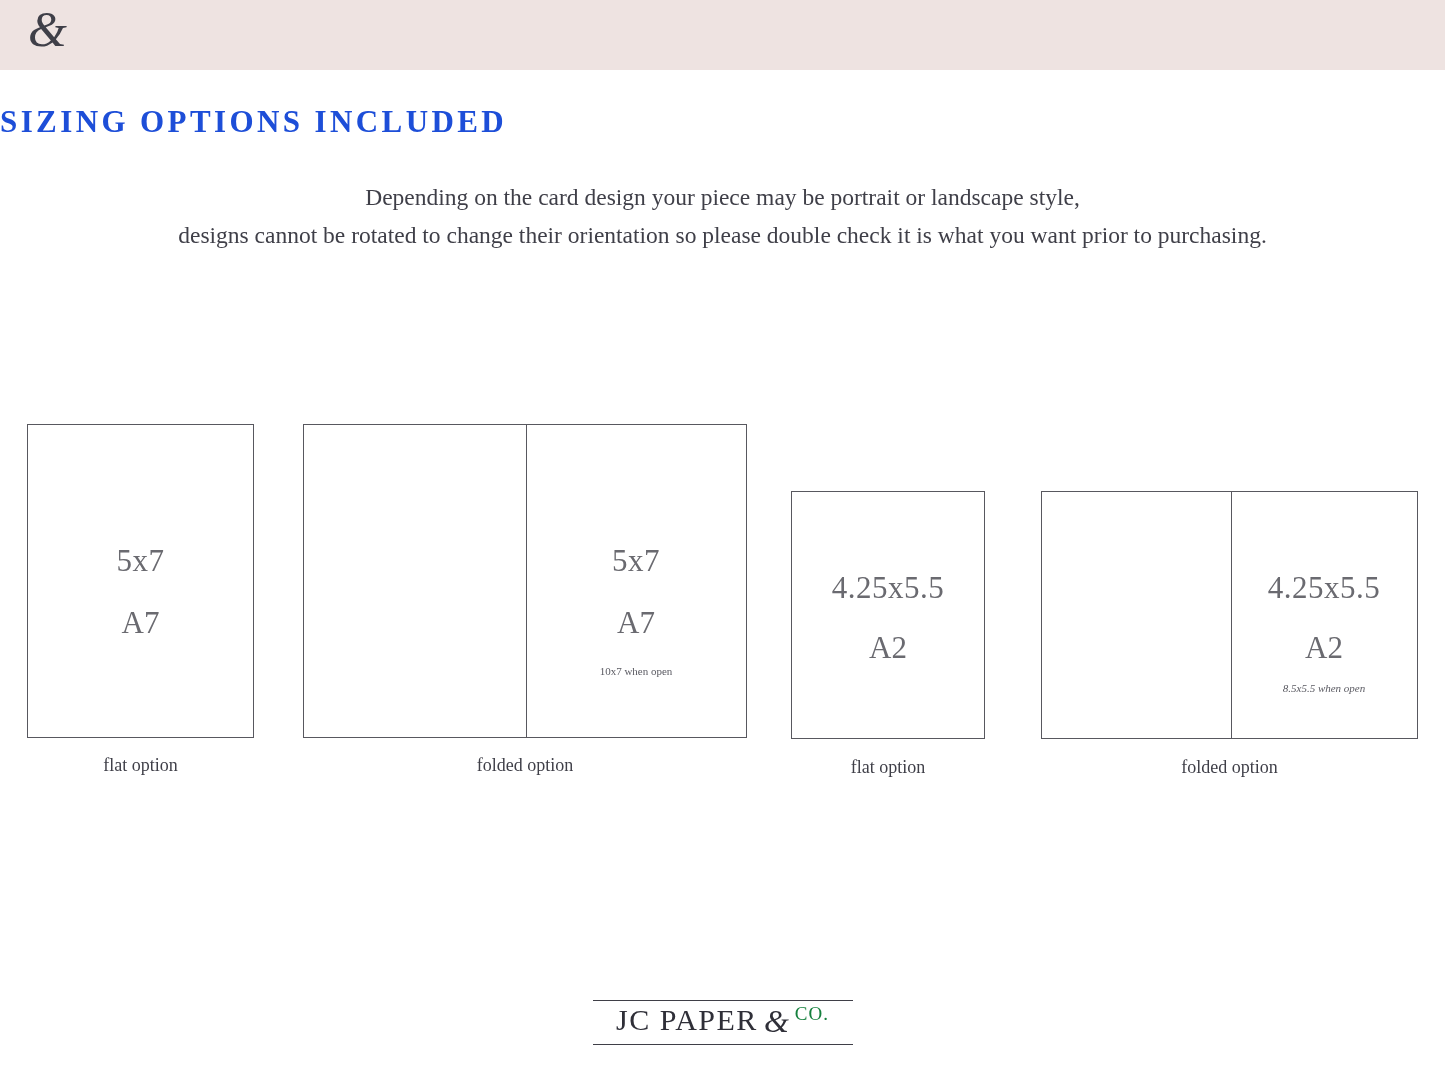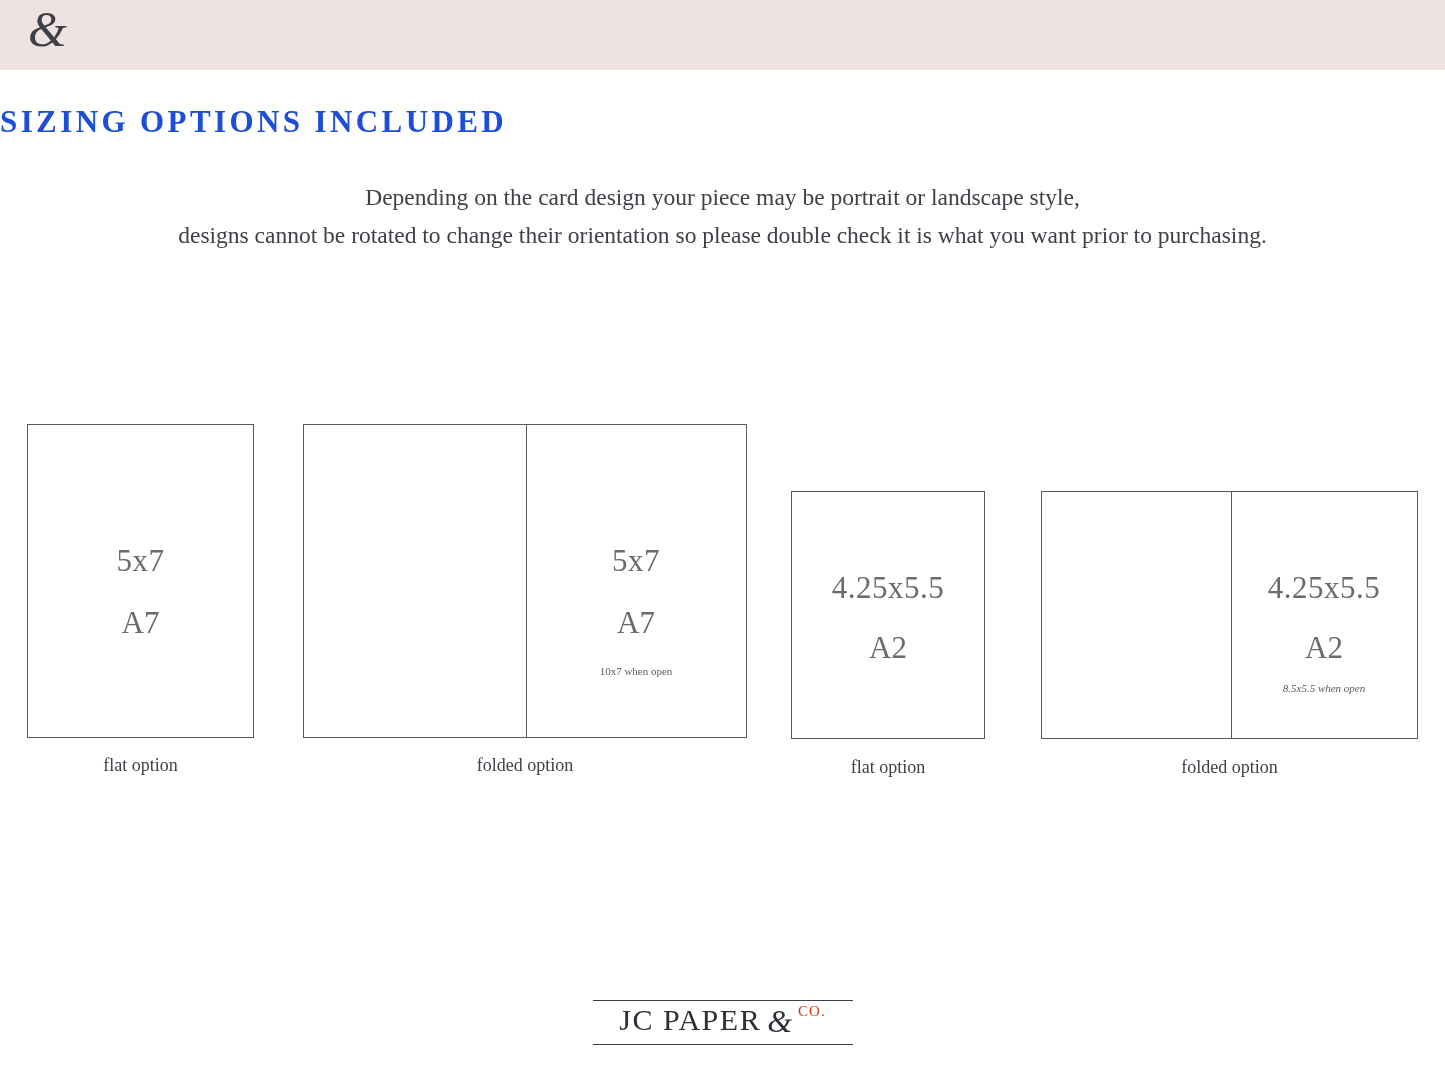--- a/index.html
+++ b/index.html
@@ -132,23 +132,23 @@
     color: #2f2f38;
   }
   .footer-logo .logo-amp {
     font-family: "Liberation Serif", serif;
     font-style: italic;
     font-size: 32px;
     color: #2f2f38;
   }
   .footer-logo .logo-co {
     font-family: "Liberation Serif", serif;
-    font-size: 15px;
+    font-size: 19px;
     letter-spacing: 1px;
-    color: #c2410c;
+    color: #15803d;
   }
 </style>
 </head>
 <body>
 
 <div class="top-banner">
   <div class="banner-mark">&amp;</div>
 </div>
 
 <div class="page-title">SIZING OPTIONS INCLUDED</div>

